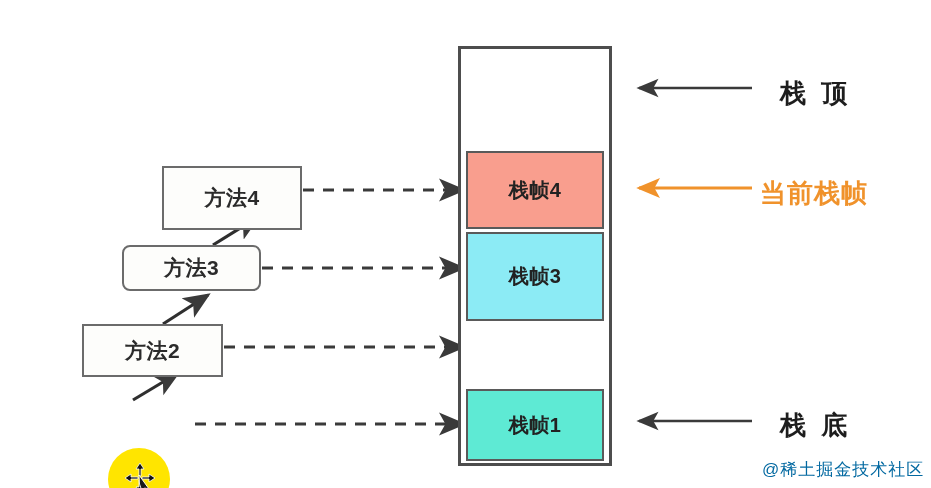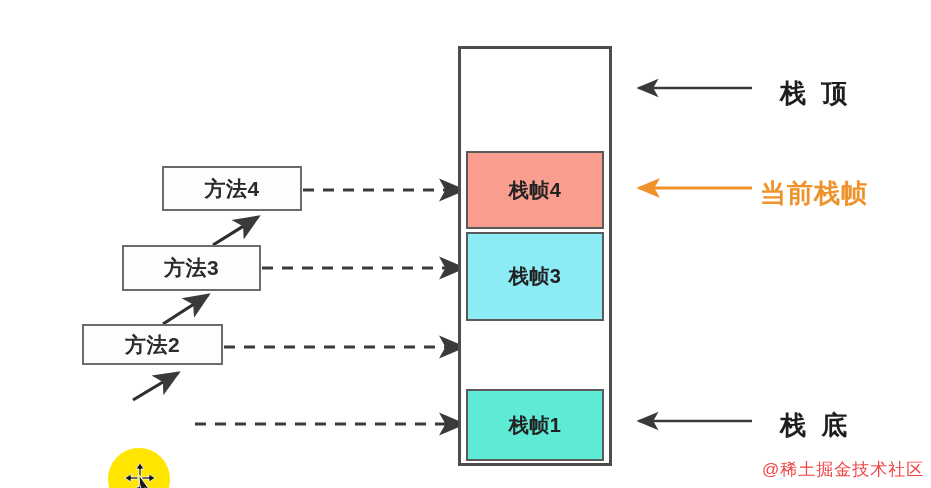--- a/index.html
+++ b/index.html
@@ -24,23 +24,23 @@
     background: #fdfdfb;
     border: 2.5px solid #6b6b6b;
     display: flex;
     align-items: center;
     justify-content: center;
     font-size: 21px;
     font-weight: bold;
     color: #2b2b2b;
     letter-spacing: 0.5px;
   }
-  #box-m4 { left: 162px; top: 166px; width: 140px; height: 45px; }
-  #box-m3 { left: 122px; top: 245px; width: 139px; height: 46px; }
-  #box-m2 { left:  82px; top: 324px; width: 141px; height: 41px; }
+  #box-m4 { left: 162px; top: 166px; width: 140px; height: 64px; }
+  #box-m3 { left: 122px; top: 245px; width: 139px; height: 46px; border-radius: 8px; }
+  #box-m2 { left:  82px; top: 324px; width: 141px; height: 53px; }
   #box-m1 { left:  55px; top: 400px; width: 139px; height: 46px; }
 
   
   #stack-container {
     position: absolute;
     left: 458px;
     top: 46px;
     width: 154px;
     height: 420px;
     box-sizing: border-box;
@@ -103,21 +103,21 @@
     width: 32px;
     height: 32px;
   }
 
   
   #watermark {
     position: absolute;
     left: 762px;
     top: 458px;
     font-size: 17px;
-    color: #ef4444;
+    color: #0369a1;
     letter-spacing: 1px;
     white-space: nowrap;
   }
 </style>
 </head>
 <body>
 
 <div id="canvas">
 
   <svg id="connectors" viewBox="0 0 931 488" xmlns="http://www.w3.org/2000/svg">

